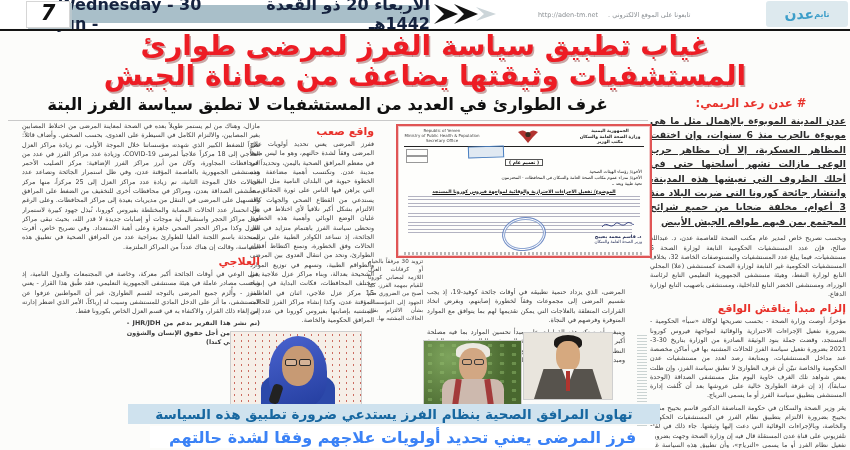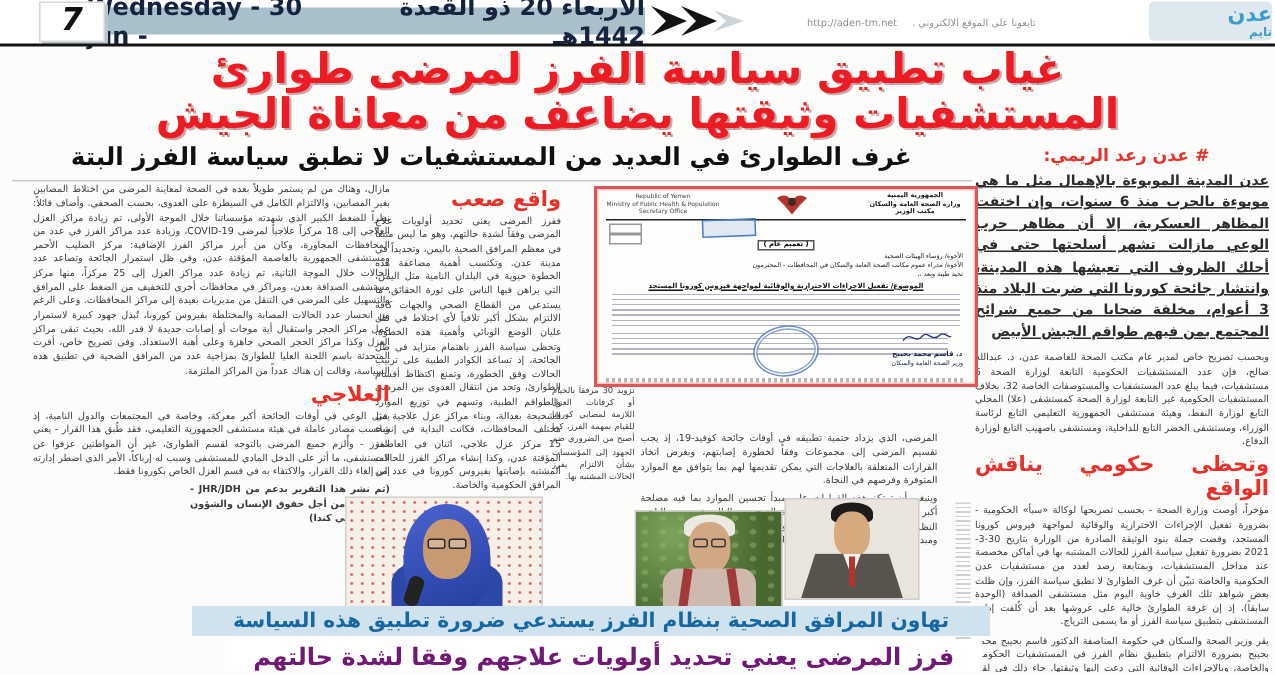--- a/index.html
+++ b/index.html
@@ -11,37 +11,37 @@
             display:flex;align-items:center;justify-content:center;gap:5px;
             font-size:16px;font-weight:bold;color:#16233f;}
   .pagebox{position:absolute;left:26px;top:1px;width:42px;height:25px;background:#fff;
            border:1px solid #d6d6d6;box-shadow:2px 2px 0 #b9c7cd;
            display:flex;align-items:flex-start;justify-content:center;}
   .pagebox span{font-size:21px;font-weight:bold;color:#111;line-height:23px;font-style:italic;}
   .chev{position:absolute;left:432px;top:3px;}
   .follow{position:absolute;left:538px;top:11px;width:170px;display:flex;gap:10px;align-items:center;
           font-size:6.5px;color:#8a8f93;}
   .logo{position:absolute;left:766px;top:1px;width:82px;height:26px;background:#dde9ee;border-radius:3px;
-        display:flex;flex-direction:column;align-items:flex-end;justify-content:center;line-height:1;}
+        display:flex;align-items:center;justify-content:center;line-height:1;}
   .logo1{font-size:14px;font-weight:bold;color:#3d9ec9;}
   .logo2{font-size:8px;font-weight:bold;color:#3d9ec9;margin-top:1px;letter-spacing:1px;}
   .rule-top{position:absolute;left:0;top:29px;width:850px;height:2px;background:#141414;}
   
   .headline{position:absolute;left:0;top:31px;width:850px;text-align:center;color:#ed1c24;
             font-weight:bold;font-size:28px;line-height:30px;
             text-shadow:1.5px 1.5px 0 rgba(110,10,10,.35);}
   .byline{position:absolute;left:655px;top:96px;width:192px;text-align:center;
           color:#e8312a;font-weight:bold;font-size:11.5px;}
   .deck{position:absolute;left:5px;top:95px;width:645px;text-align:center;color:#101010;
         font-weight:bold;font-size:16.5px;}
   .deck-rule{position:absolute;left:8px;top:120px;width:640px;height:1px;background:#c9c9c9;}
   
   .col{position:absolute;overflow:hidden;text-align:justify;color:#3a3a3a;}
   .col p{margin:0 0 3px;font-size:6.4px;line-height:1.45;}
-  .col h4{margin:3px 0 2px;font-size:14px;color:#e8312a;}
+  .col h4{margin:3px 0 2px;font-size:11px;color:#e8312a;}
   .lede{font-size:9.3px !important;font-weight:bold;color:#2b2b2b;line-height:1.55 !important;
         text-decoration:underline;margin-bottom:5px !important;}
   .col5{left:650px;top:114px;width:196px;height:334px;}
   .col2{left:250px;top:122px;width:124px;height:208px;}
   .col1{left:22px;top:122px;width:238px;height:326px;}
   .midA{left:427px;top:255px;width:198px;height:82px;margin-top:33px;}
   .strip{left:368px;top:257px;width:55px;height:142px;}
   .strip p{font-size:5.6px;}
   .note{font-weight:bold;width:56%;}
   
@@ -97,21 +97,21 @@
   .shirt-s{position:absolute;left:38px;top:36px;width:12px;height:16px;background:#f4f2ee;clip-path:polygon(0 0,100% 0,50% 100%);}
   .tie{position:absolute;left:42px;top:38px;width:4px;height:20px;background:#b1342e;}
   .credit-strip{position:absolute;left:637px;top:335px;width:10px;height:108px;
         background:repeating-linear-gradient(to bottom,#9aa 0,#9aa 1px,transparent 1px,transparent 3px);opacity:.5;}
   
   .cap-blue{position:absolute;left:128px;top:404px;width:532px;height:20px;background:#cfe2ee;
             display:flex;align-items:center;justify-content:center;
             color:#1767a0;font-weight:bold;font-size:13.5px;}
   .cap-red{position:absolute;left:150px;top:426px;width:505px;height:22px;background:#fff;
            display:flex;align-items:center;justify-content:center;
-           color:#701a75;font-weight:bold;font-size:16px;}
+           color:#3b82f6;font-weight:bold;font-size:16px;}
 </style>
 </head>
 <body>
 
 <div class="page">
 
   <div class="topbar">
     <div class="dateband">
       <span>Wednesday - 30 jun -</span>
       <span dir="rtl">الاربعاء 20 ذو القعدة 1442هـ</span>
@@ -139,21 +139,21 @@
     <div>غياب تطبيق سياسة الفرز لمرضى طوارئ</div>
     <div>المستشفيات وثيقتها يضاعف من معاناة الجيش</div>
   </div>
   <div class="byline" dir="rtl"># عدن رعد الريمي:</div>
   <div class="deck" dir="rtl">غرف الطوارئ في العديد من المستشفيات لا تطبق سياسة الفرز البتة</div>
   <div class="deck-rule"></div>
 
   <div class="col col5" dir="rtl">
     <p class="lede">عدن المدينة الموبوءة بالإهمال مثل ما هي موبوءة بالحرب منذ 6 سنوات، وإن اختفت المظاهر العسكرية، إلا أن مظاهر حرب الوعي مازالت تشهر أسلحتها حتى في أحلك الظروف التي تعيشها هذه المدينة، وانتشار جائحة كورونا التي ضربت البلاد منذ 3 أعوام، مخلفة ضحايا من جميع شرائح المجتمع بمن فيهم طواقم الجيش الأبيض</p>
     <p>وبحسب تصريح خاص لمدير عام مكتب الصحة للعاصمة عدن، د. عبدالله صالح، فإن عدد المستشفيات الحكومية التابعة لوزارة الصحة 5 مستشفيات، فيما يبلغ عدد المستشفيات والمستوصفات الخاصة 32، بخلاف المستشفيات الحكومية غير التابعة لوزارة الصحة كمستشفى (علا) المحلي التابع لوزارة النفط، وهيئة مستشفى الجمهورية التعليمي التابع لرئاسة الوزراء، ومستشفى الخضر التابع للداخلية، ومستشفى باصهيب التابع لوزارة الدفاع.</p>
-    <h4>وتحظى حكومي يناقش الواقع</h4>
+    <h4>إلزام مبدأ يناقش الواقع</h4>
     <p>مؤخراً، أوصت وزارة الصحة - بحسب تصريحها لوكالة «سبأ» الحكومية - بضرورة تفعيل الإجراءات الاحترازية والوقائية لمواجهة فيروس كورونا المستجد، وقضت جملة بنود الوثيقة الصادرة من الوزارة بتاريخ 30-3-2021 بضرورة تفعيل سياسة الفرز للحالات المشتبه بها في أماكن مخصصة عند مداخل المستشفيات، وبمتابعة رصد لعدد من مستشفيات عدن الحكومية والخاصة تبيّن أن غرف الطوارئ لا تطبق سياسة الفرز، وإن ظلت بعض شواهد تلك الغرف خاوية اليوم مثل مستشفى الصداقة (الوحدة سابقاً)، إذ إن غرفة الطوارئ خالية على عروشها بعد أن كُلفت إدارة المستشفى بتطبيق سياسة الفرز أو ما يسمى الترياج.</p>
     <p>يقر وزير الصحة والسكان في حكومة المناصفة الدكتور قاسم بحيبح محمد بحيبح بضرورة الالتزام بتطبيق نظام الفرز في المستشفيات الحكومية والخاصة، وبالإجراءات الوقائية التي دعت إليها وثيقتها. جاء ذلك في لقاء تلفزيوني على قناة عدن المستقلة قال فيه إن وزارة الصحة وجهت بضرورة تفعيل نظام الفرز أو ما يسمى «الترياج»، وأن تطبيق هذه السياسة غير مفعل، فيما حددت منظمة الصحة العالمية إجراءات فرز المرضى.</p>
   </div>
 
   <div class="doc">
     <div class="doc-head">
       <div class="doc-en">
         <div>Republic of Yemen</div>
         <div>Ministry of Public Health &amp; Population</div>
         <div>Secretary Office</div>

